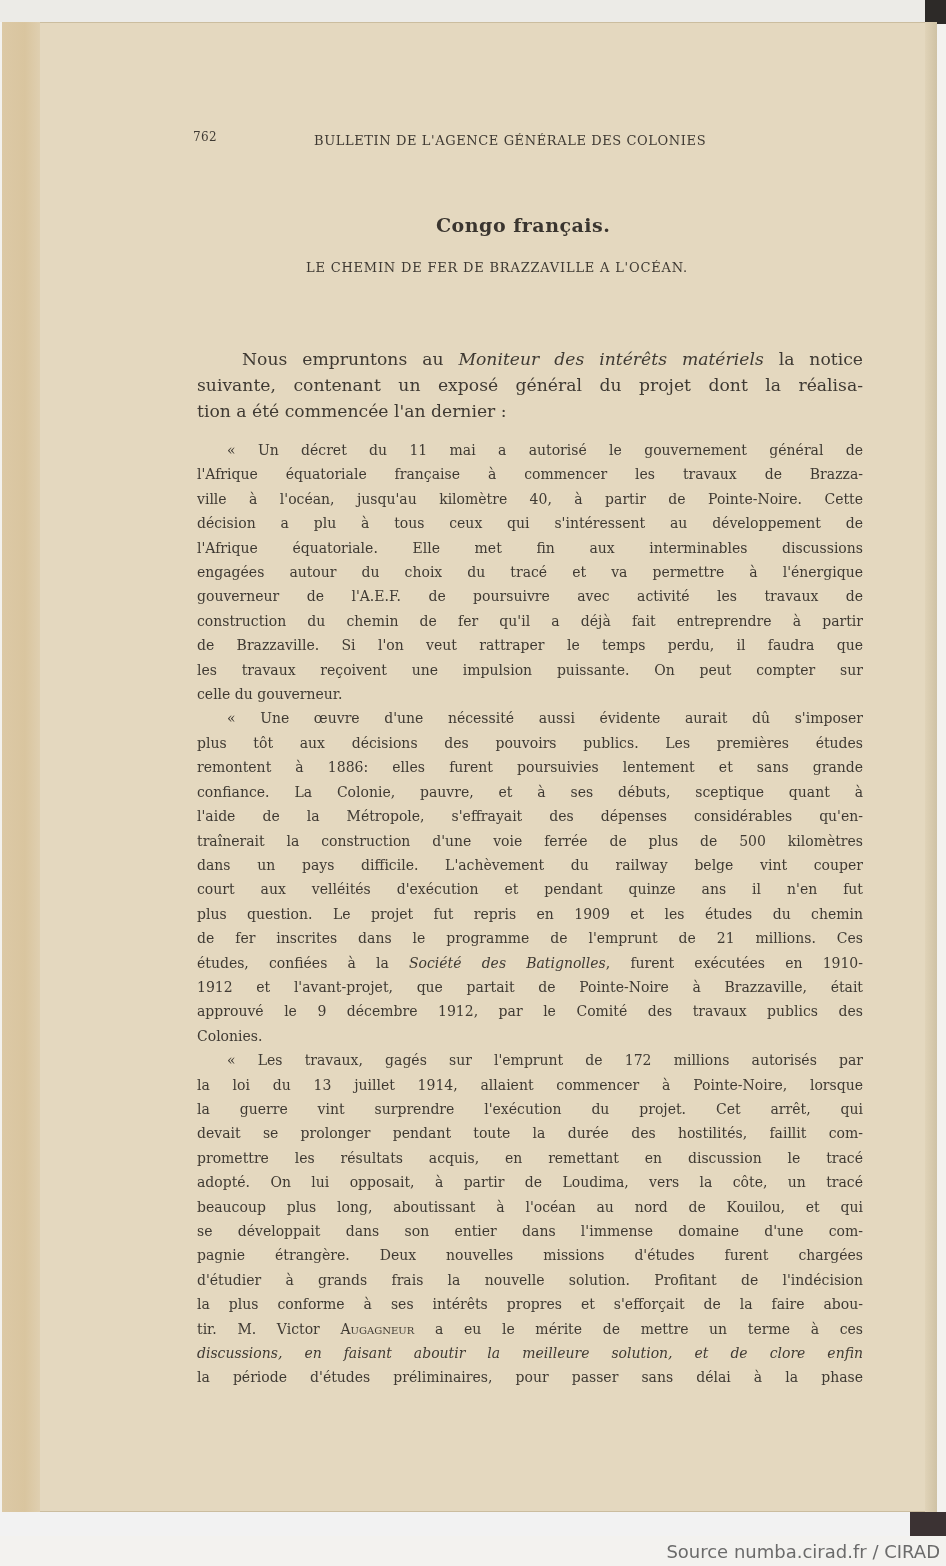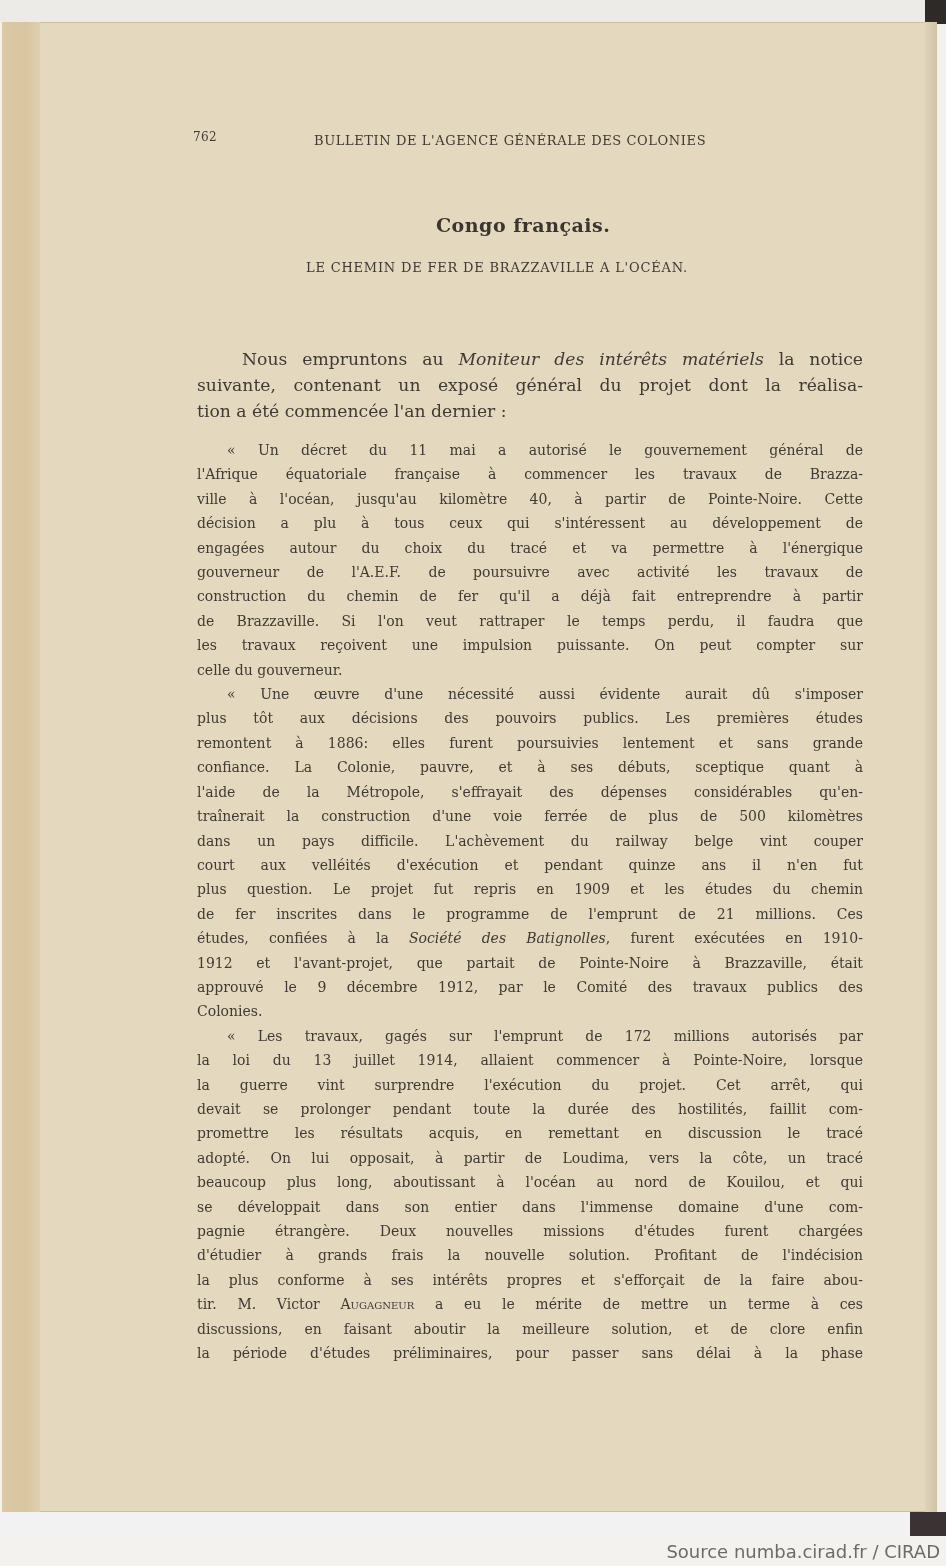--- a/index.html
+++ b/index.html
@@ -91,20 +91,21 @@
       <span class="ln"><span>Nous empruntons au </span><em>Moniteur des intérêts matériels</em><span> la notice</span></span>
       <span class="ln" style="text-indent:0">suivante, contenant un exposé général du projet dont la réalisa-</span>
       <span class="ln last" style="text-indent:0">tion a été commencée l'an dernier :</span>
     </p>
 
     <p class="para" id="p0">
         <span class="ln">« Un décret du 11 mai a autorisé le gouvernement général de</span>
         <span class="ln" style="text-indent: 0px;">l'Afrique équatoriale française à commencer les travaux de Brazza-</span>
         <span class="ln" style="text-indent: 0px;">ville à l'océan, jusqu'au kilomètre 40, à partir de Pointe-Noire. Cette</span>
         <span class="ln" style="text-indent: 0px;">décision a plu à tous ceux qui s'intéressent au développement de</span>
+        <span class="ln" style="text-indent: 0px;">l'Afrique équatoriale. Elle met fin aux interminables discussions</span>
         <span class="ln" style="text-indent: 0px;">engagées autour du choix du tracé et va permettre à l'énergique</span>
         <span class="ln" style="text-indent: 0px;">gouverneur de l'A.E.F. de poursuivre avec activité les travaux de</span>
         <span class="ln" style="text-indent: 0px;">construction du chemin de fer qu'il a déjà fait entreprendre à partir</span>
         <span class="ln" style="text-indent: 0px;">de Brazzaville. Si l'on veut rattraper le temps perdu, il faudra que</span>
         <span class="ln" style="text-indent: 0px;">les travaux reçoivent une impulsion puissante. On peut compter sur</span>
         <span class="ln last" style="text-indent: 0px;">celle du gouverneur.</span>
       </p>
     <p class="para" id="p1">
         <span class="ln">« Une œuvre d'une nécessité aussi évidente aurait dû s'imposer</span>
         <span class="ln" style="text-indent: 0px;">plus tôt aux décisions des pouvoirs publics. Les premières études</span>
@@ -127,19 +128,19 @@
         <span class="ln" style="text-indent: 0px;">la guerre vint surprendre l'exécution du projet. Cet arrêt, qui</span>
         <span class="ln" style="text-indent: 0px;">devait se prolonger pendant toute la durée des hostilités, faillit com-</span>
         <span class="ln" style="text-indent: 0px;">promettre les résultats acquis, en remettant en discussion le tracé</span>
         <span class="ln" style="text-indent: 0px;">adopté. On lui opposait, à partir de Loudima, vers la côte, un tracé</span>
         <span class="ln" style="text-indent: 0px;">beaucoup plus long, aboutissant à l'océan au nord de Kouilou, et qui</span>
         <span class="ln" style="text-indent: 0px;">se développait dans son entier dans l'immense domaine d'une com-</span>
         <span class="ln" style="text-indent: 0px;">pagnie étrangère. Deux nouvelles missions d'études furent chargées</span>
         <span class="ln" style="text-indent: 0px;">d'étudier à grands frais la nouvelle solution. Profitant de l'indécision</span>
         <span class="ln" style="text-indent: 0px;">la plus conforme à ses intérêts propres et s'efforçait de la faire abou-</span>
         <span class="ln" style="text-indent: 0px;"><span>tir. M. Victor </span><span class="sc">Augagneur</span><span> a eu le mérite de mettre un terme à ces</span></span>
-        <span class="ln" style="text-indent: 0px;">discussions, en faisant aboutir la meilleure solution, et de clore enfin</span>
+        <span class="ln" style="text-indent: 0px; font-style: italic;">discussions, en faisant aboutir la meilleure solution, et de clore enfin</span>
         <span class="ln" style="text-indent: 0px;">la période d'études préliminaires, pour passer sans délai à la phase</span>
       </p>
   </div>
 </div>
 
 <div class="source">Source numba.cirad.fr / CIRAD</div>
 
 </body></html>

